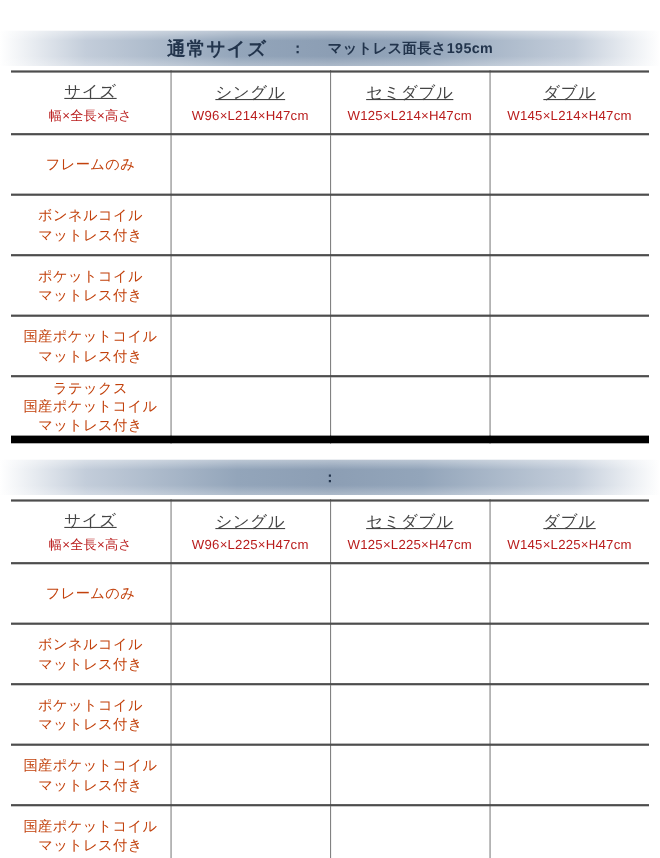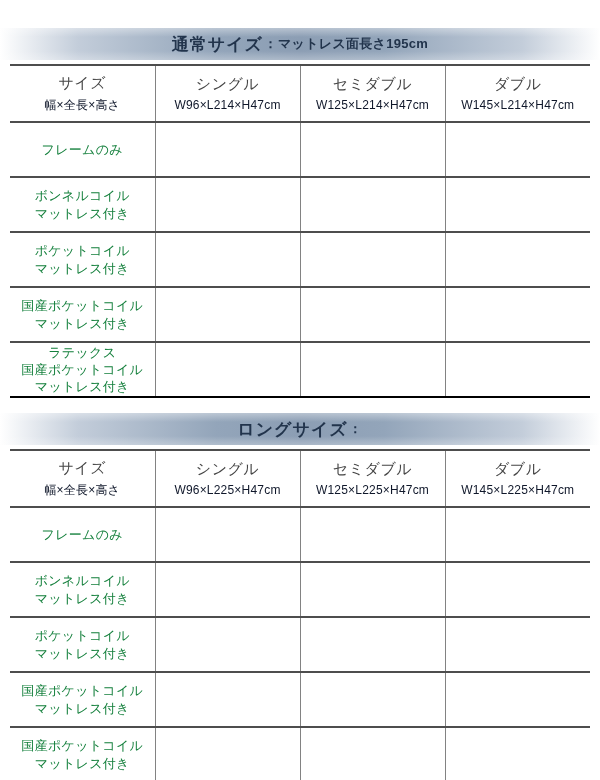--- a/index.html
+++ b/index.html
@@ -15,44 +15,44 @@
     display: flex; align-items: center; justify-content: center;
     background:
       linear-gradient(180deg, rgba(255,255,255,.38) 0%, rgba(255,255,255,0) 28%, rgba(255,255,255,0) 72%, rgba(255,255,255,.28) 100%),
       linear-gradient(90deg, #ffffff 0%, #c3cdda 13%, #93a5ba 36%, #8c9eb4 50%, #93a5ba 64%, #c3cdda 87%, #ffffff 100%);
     color: #22344c;
   }
   .size-bar .bar-title { font-size: 17px; font-weight: bold; letter-spacing: 1px; }
   .size-bar .bar-sep   { font-size: 13px; font-weight: bold; margin: 0 1px; }
   .size-bar .bar-sub   { font-size: 13px; font-weight: 700; letter-spacing: .3px; }
 
-  .bar-top    { margin-top: 28px; }
+  .bar-top    { margin-top: 28px; gap: 20px; }
   .bar-middle { margin-top: 15px; }
 
   
   table.size-table {
     width: 580px; margin: 4px 10px 0 10px;
     border-collapse: collapse; table-layout: fixed;
   }
   table.size-table col { width: 25%; }
   table.size-table tr { border-top: 2px solid #4d4d4d; }
-  table.size-table tbody tr:last-child { border-bottom: 2px solid #000000; }
+  table.size-table tbody tr:last-child { border-bottom: 7px solid #000000; }
   table.size-table th + th,
   table.size-table td + td { border-left: 1px solid #828282; }
 
   table.size-table th {
     height: 55px; padding: 0; text-align: center; vertical-align: middle;
     font-weight: 400;
   }
   table.size-table td { height: 53px; padding: 0; vertical-align: middle; }
 
-  .col-label { font-size: 15px; color: #454545; font-weight: 500; letter-spacing: .5px; }
-  .col-sub   { font-size: 12px; color: #0f172a; margin-top: 4px; letter-spacing: .2px; }
-
-  td.row-head { text-align: center; font-size: 13px; color: #15803d; line-height: 1.32; letter-spacing: .3px; }
+  .col-label { font-size: 15px; color: #454545; font-weight: 500; letter-spacing: .5px; text-decoration: underline; }
+  .col-sub   { font-size: 12px; color: #b91c1c; margin-top: 4px; letter-spacing: .2px; }
+
+  td.row-head { text-align: center; font-size: 13px; color: #c2410c; line-height: 1.32; letter-spacing: .3px; }
   td.cell { background: #ffffff; }
 </style>
 </head>
 <body>
 
 <div class="sheet">
 
   <section>
     <div class="size-bar bar-top">
       <span class="bar-title">通常サイズ</span>
@@ -131,21 +131,20 @@
             <td class="cell"></td>
             <td class="cell"></td>
             <td class="cell"></td>
           </tr>
         </tbody>
       </table>
   </section>
 
   <section>
     <div class="size-bar bar-middle">
-      <span class="bar-title">ロングサイズ</span>
       <span class="bar-sep">：</span>
     </div>
     <table class="size-table">
       <colgroup>
           <col>
           <col>
           <col>
           <col>
         </colgroup>
     <thead>

